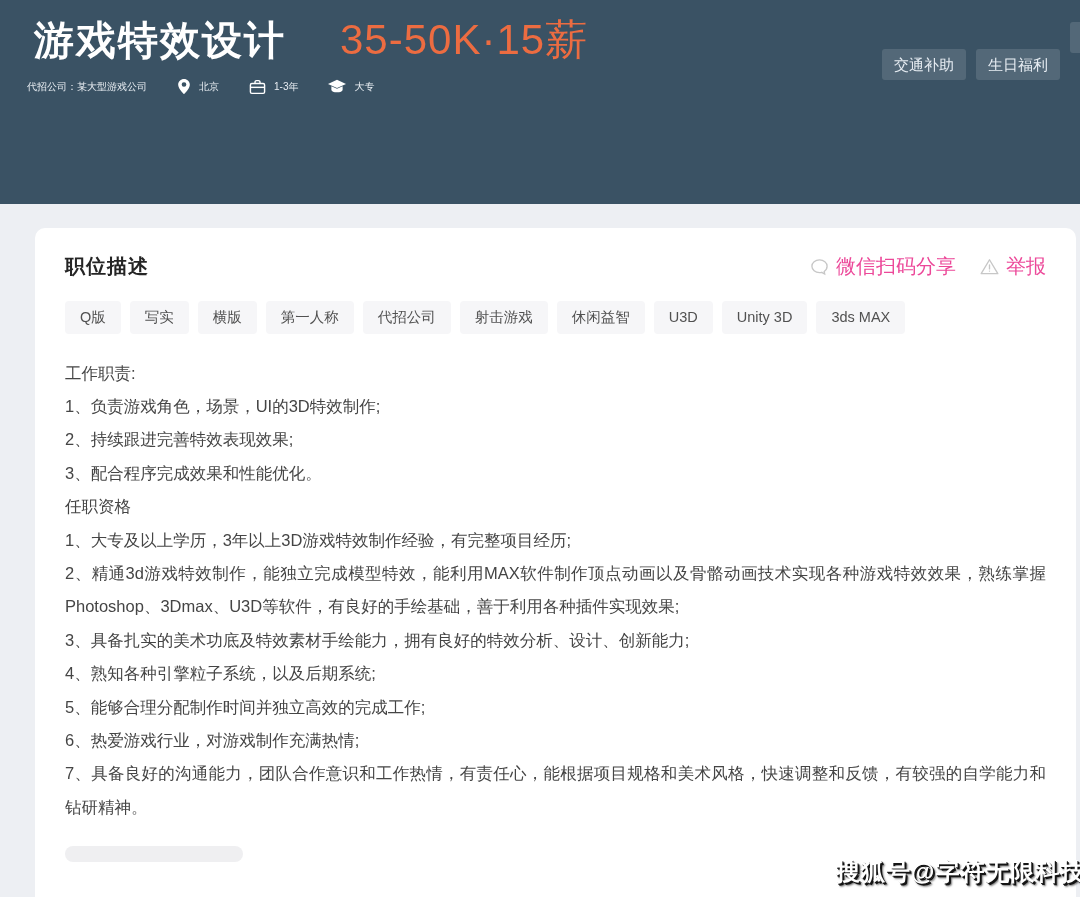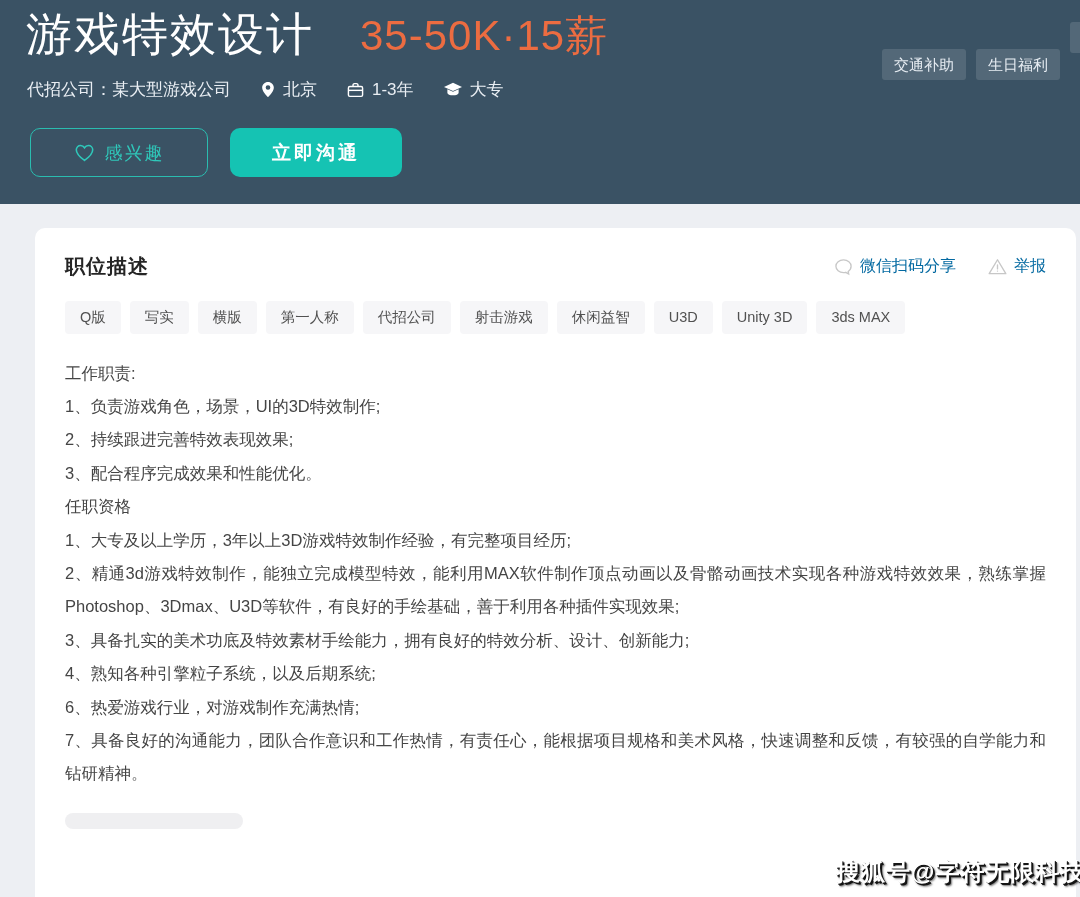--- a/index.html
+++ b/index.html
@@ -9,34 +9,34 @@
     font-family: "Liberation Sans", "DejaVu Sans", sans-serif;
     background: #edeff3;
   }
 
   
   .job-header {
     position: relative; width: 1080px; height: 204px;
     background: #3a5264; color: #fff; overflow: hidden;
   }
   .title-row { position: absolute; left: 26px; top: 8px; display: flex; align-items: baseline; }
-  .job-title { margin: 0; font-size: 46px; font-weight: 400; letter-spacing: 2px; line-height: 48px; }
+  .job-title { margin: 8px; font-size: 40px; font-weight: 700; letter-spacing: 2px; line-height: 48px; }
   .salary { margin-left: 46px; font-size: 42px; font-weight: 400; color: #ec6c41; letter-spacing: 1px; }
 
   .welfare-badges { position: absolute; top: 22px; left: 882px; display: flex; gap: 10px; margin-top: 27px; }
   .welfare-badge {
     background: rgba(255,255,255,.13); color: #e7edf3; font-size: 15px;
     line-height: 1; padding: 8px 12px; border-radius: 3px; white-space: nowrap;
   }
   .badge-partial {
     position: absolute; top: 22px; left: 1070px; width: 44px; height: 31px;
     background: rgba(255,255,255,.13); border-radius: 3px;
   }
 
-  .info-row { position: absolute; left: 27px; top: 78px; display: flex; align-items: center; font-size: 17px; color: #e9eef3; }
+  .info-row { position: absolute; left: 27px; top: 78px; display: flex; align-items: center; font-size: 10px; color: #e9eef3; }
   .meta-item { display: flex; align-items: center; margin-left: 30px; }
   .meta-item:first-child { margin-left: 0; }
   .meta-item .ico { display: inline-flex; margin-right: 8px; }
 
   .btn-row { position: absolute; left: 30px; top: 128px; display: flex; gap: 22px; }
   .btn-outline {
     width: 178px; height: 49px; border: 1px solid #2abdb0; border-radius: 10px;
     background: transparent; color: #2fc8ba; font-size: 18px; letter-spacing: 2px;
     display: flex; align-items: center; justify-content: center; gap: 10px; cursor: pointer;
     font-family: inherit;
@@ -48,21 +48,21 @@
   }
 
   
   .page-body { position: absolute; left: 0; top: 204px; width: 1080px; height: 693px; background: #edeff3; }
   .card {
     position: absolute; left: 35px; top: 24px; width: 1041px; height: 690px;
     background: #ffffff; border-radius: 10px; padding: 25px 30px;
   }
   .card-head { display: flex; justify-content: space-between; align-items: center; }
   .section-title { margin: 0; font-size: 20px; font-weight: 700; color: #252525; letter-spacing: 1px; }
-  .head-actions { display: flex; align-items: center; gap: 32px; color: #0369a1; font-size: 16px; }
+  .head-actions { display: flex; align-items: center; gap: 24px; color: #ec4899; font-size: 20px; }
   .action { display: flex; align-items: center; gap: 7px; cursor: pointer; }
 
   .tags { display: flex; gap: 9px; margin-top: 21px; align-items: center; }
   .tag {
     background: #f6f6f8; color: #515151; font-size: 14.5px; line-height: 1;
     padding: 9px 15px; border-radius: 4px; white-space: nowrap;
   }
 
   .desc { margin-top: 23px; color: #454545; font-size: 16.5px; }
   .desc p { margin: 0; line-height: 33.4px; text-align: justify; }
@@ -123,31 +123,20 @@
         <span class="ico">
           <svg width="18" height="15" viewBox="0 0 24 20">
               <path d="M12 1L0 6.5 12 12l12-5.5z" fill="#ffffff"></path>
               <path d="M4.5 9.6v4.6c0 2 3.4 3.6 7.5 3.6s7.5-1.6 7.5-3.6V9.6L12 13z" fill="#ffffff"></path>
             </svg>
         </span>
         <span>大专</span>
       </span>
     </div>
 
-    <div class="btn-row">
-      <button class="btn-outline">
-        <span style="display:inline-flex;">
-          <svg width="21" height="19" viewBox="0 0 24 22" fill="none" stroke="#2fc8ba" stroke-width="1.8">
-              <path d="M12 20.2S2.5 13.6 2.5 7.9C2.5 5 4.8 2.8 7.4 2.8c1.9 0 3.6 1 4.6 2.7 1-1.7 2.7-2.7 4.6-2.7 2.6 0 4.9 2.2 4.9 5.1 0 5.7-9.5 12.3-9.5 12.3z"></path>
-            </svg>
-        </span>
-        <span>感兴趣</span>
-      </button>
-      <button class="btn-fill">立即沟通</button>
-    </div>
   </header>
 
   <main class="page-body">
     <section class="card">
 
       <div class="card-head">
         <h2 class="section-title">职位描述</h2>
         <div class="head-actions">
           <span class="action">
             <span style="display:inline-flex;">
@@ -206,20 +195,21 @@
           <p class="desc-line">任职资格</p>
 
           <p class="desc-line">1、大专及以上学历，3年以上3D游戏特效制作经验，有完整项目经历;</p>
 
           <p class="desc-line">2、精通3d游戏特效制作，能独立完成模型特效，能利用MAX软件制作顶点动画以及骨骼动画技术实现各种游戏特效效果，熟练掌握Photoshop、3Dmax、U3D等软件，有良好的手绘基础，善于利用各种插件实现效果;</p>
 
           <p class="desc-line">3、具备扎实的美术功底及特效素材手绘能力，拥有良好的特效分析、设计、创新能力;</p>
 
           <p class="desc-line">4、熟知各种引擎粒子系统，以及后期系统;</p>
 
+          <p class="desc-line">5、能够合理分配制作时间并独立高效的完成工作;</p>
 
           <p class="desc-line">6、热爱游戏行业，对游戏制作充满热情;</p>
 
           <p class="desc-line">7、具备良好的沟通能力，团队合作意识和工作热情，有责任心，能根据项目规格和美术风格，快速调整和反馈，有较强的自学能力和钻研精神。</p>
         </div>
 
       <div class="cert-placeholder"></div>
 
     </section>
   </main>

